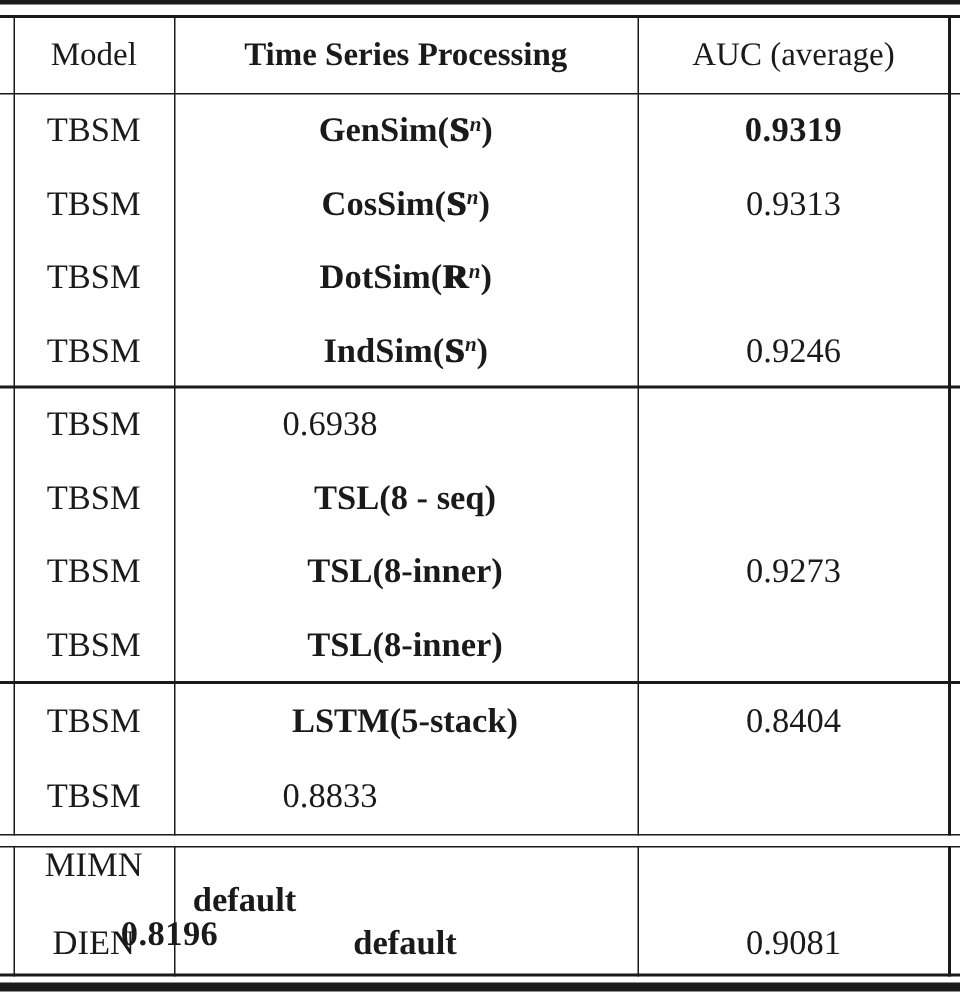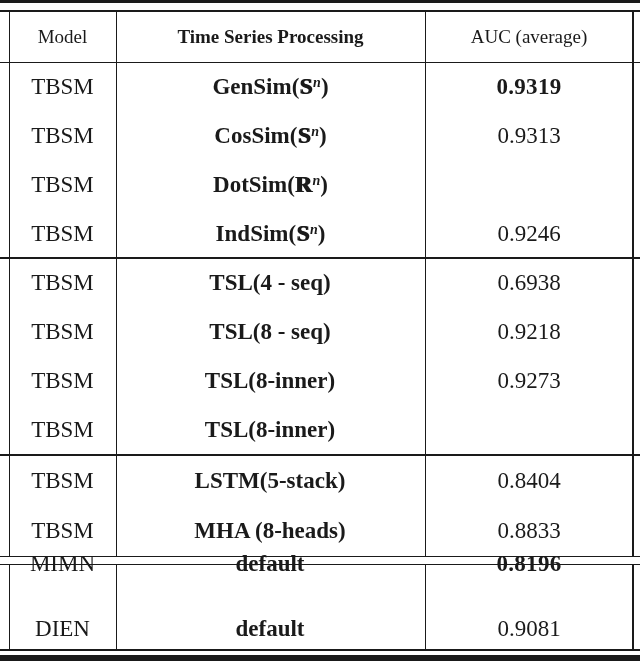--- a/index.html
+++ b/index.html
@@ -9,21 +9,21 @@
     color:#1a1a1a; overflow:hidden;
   }
   .hline { position:absolute; left:0; width:640px; background:#1a1a1a; }
   .vline { position:absolute; width:1.5px; background:#1a1a1a; }
   .row { position:absolute; left:9px; width:624px; display:flex; }
   .cell { display:flex; align-items:center; justify-content:center;
           font-size:23px; line-height:1; white-space:nowrap; }
   .c1 { width:107px; }
   .c2 { width:309px;font-weight:bold; }
   .c3 { width:208px; }
-  .hdr .cell { font-size:19px; }
+  .hdr .cell { font-size:22px; }
   .bold { font-weight:700; letter-spacing:0.3px; }
   .proc { display:inline-block; }
   .bb { display:inline-block; text-shadow:1.3px 0 0 currentColor; padding-right:1px; }
   .msup { font-size:14px; font-style:italic; vertical-align:7px; letter-spacing:0; }
 </style>
 </head>
 <body>
 
 <div id="page">
 
@@ -79,32 +79,28 @@
   <div class="row" style="top:209px; height:48px;">
     <div class="cell c1">TBSM</div>
     <div class="cell c2">
         <span class="proc"><span>IndSim(</span><span class="bb">S</span><sup class="msup">n</sup><span>)</span></span>
       </div>
     <div class="cell c3">0.9246</div>
   </div>
 
   <div class="row" style="top:258.5px; height:48.5px;">
     <div class="cell c1">TBSM</div>
-    <div class="cell c2">
-        <span class="proc"><span>TSL(4 - seq)</span><span class="bb"></span><sup class="msup"></sup><span></span></span>
-      </div>
     <div class="cell c3">0.6938</div>
   </div>
 
   <div class="row" style="top:307px; height:49px;">
     <div class="cell c1">TBSM</div>
     <div class="cell c2">
         <span class="proc"><span>TSL(8 - seq)</span><span class="bb"></span><sup class="msup"></sup><span></span></span>
       </div>
-    <div class="cell c3">0.9218</div>
   </div>
 
   <div class="row" style="top:356px; height:49px;">
     <div class="cell c1">TBSM</div>
     <div class="cell c2">
         <span class="proc"><span>TSL(8-inner)</span><span class="bb"></span><sup class="msup"></sup><span></span></span>
       </div>
     <div class="cell c3">0.9273</div>
   </div>
 
@@ -118,27 +114,24 @@
   <div class="row" style="top:455.5px; height:50px;">
     <div class="cell c1">TBSM</div>
     <div class="cell c2">
         <span class="proc"><span>LSTM(5-stack)</span><span class="bb"></span><sup class="msup"></sup><span></span></span>
       </div>
     <div class="cell c3">0.8404</div>
   </div>
 
   <div class="row" style="top:505.5px; height:50px;">
     <div class="cell c1">TBSM</div>
-    <div class="cell c2">
-        <span class="proc"><span>MHA (8-heads)</span><span class="bb"></span><sup class="msup"></sup><span></span></span>
-      </div>
     <div class="cell c3">0.8833</div>
   </div>
 
-  <div class="row" style="top:542px; height:42px;">
+  <div class="row" style="top:565px; height:42px;flex-direction:column;">
     <div class="cell c1">MIMN</div>
     <div class="cell c2">
         <span class="proc"><span>default</span><span class="bb"></span><sup class="msup"></sup><span></span></span>
       </div>
     <div class="cell c3 bold">0.8196</div>
   </div>
 
   <div class="row" style="top:607px; height:42px;">
     <div class="cell c1">DIEN</div>
     <div class="cell c2">

